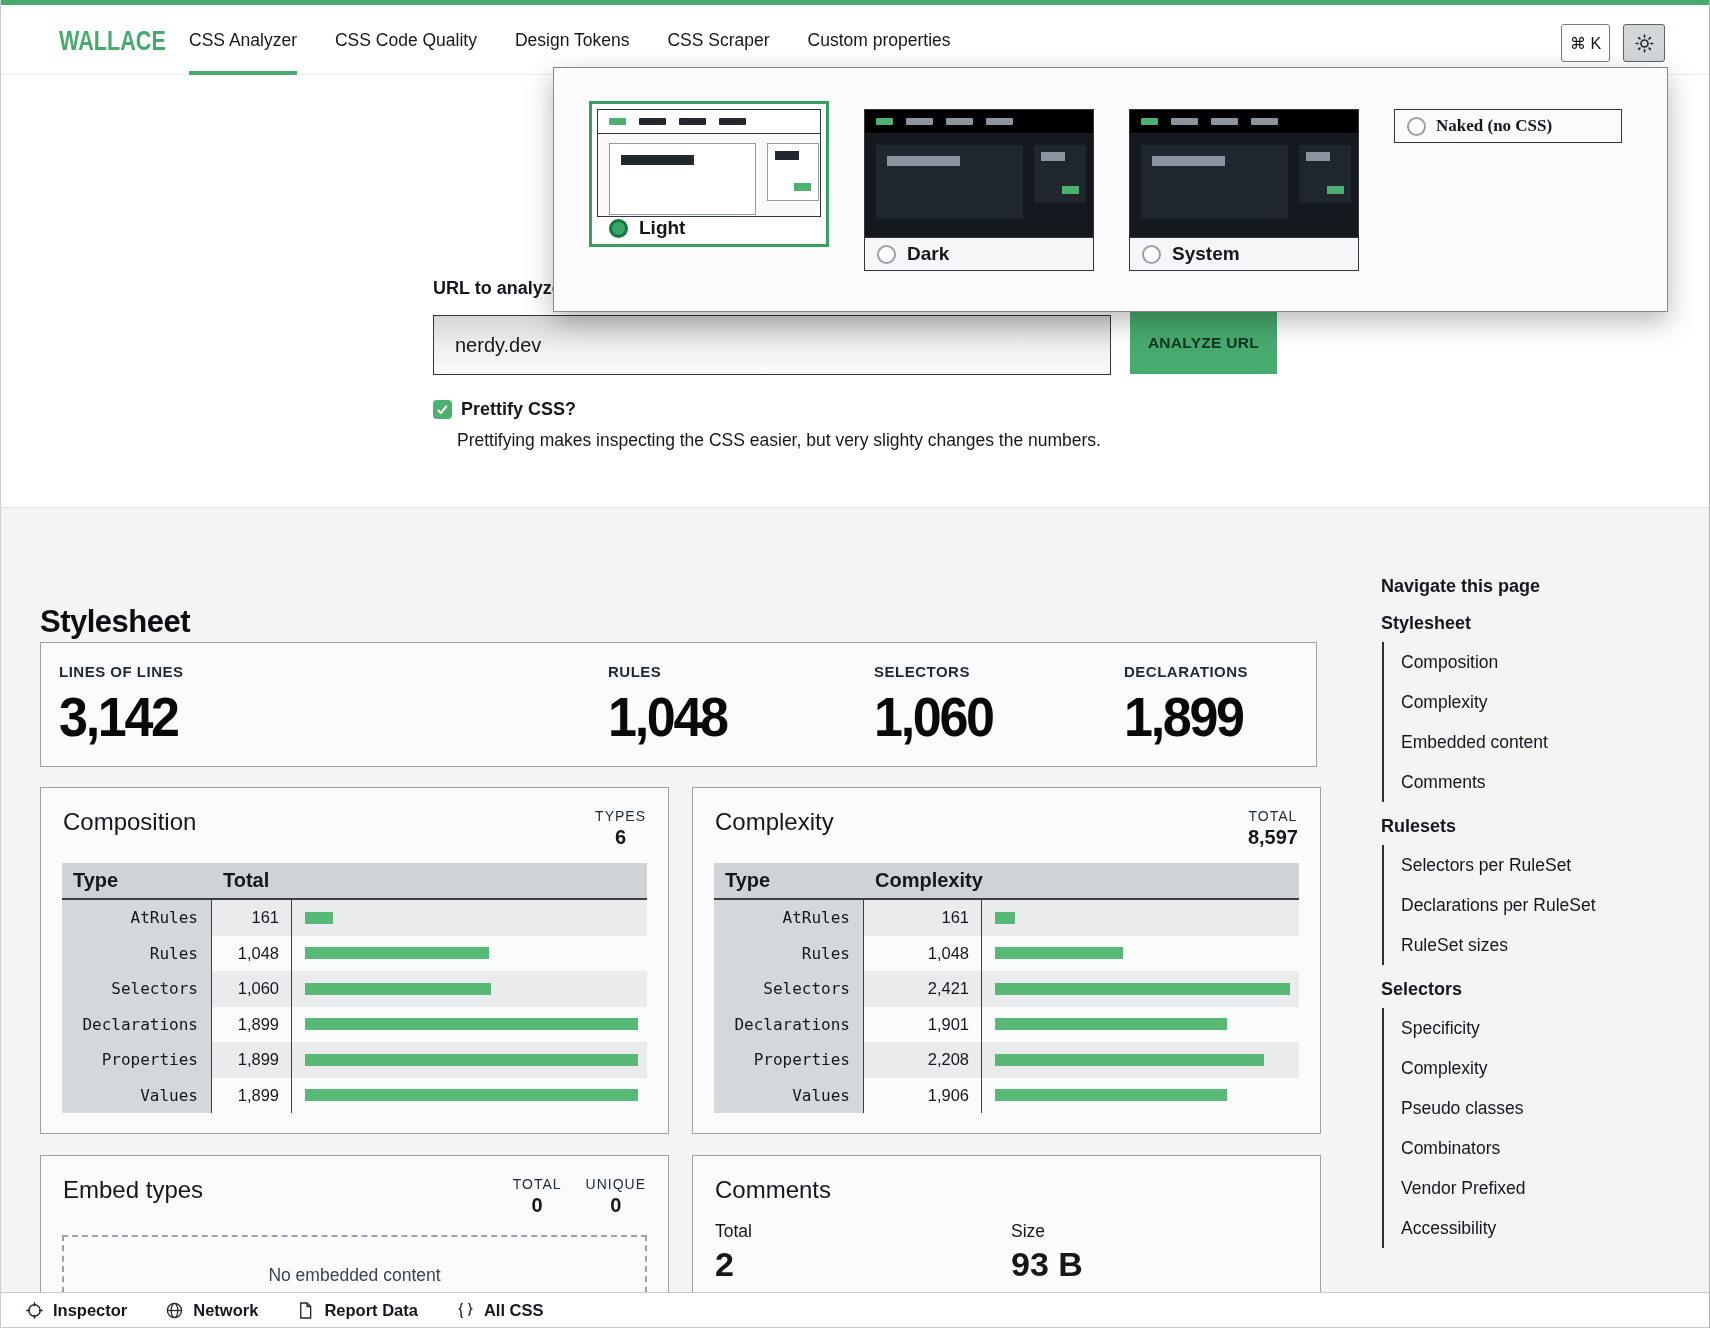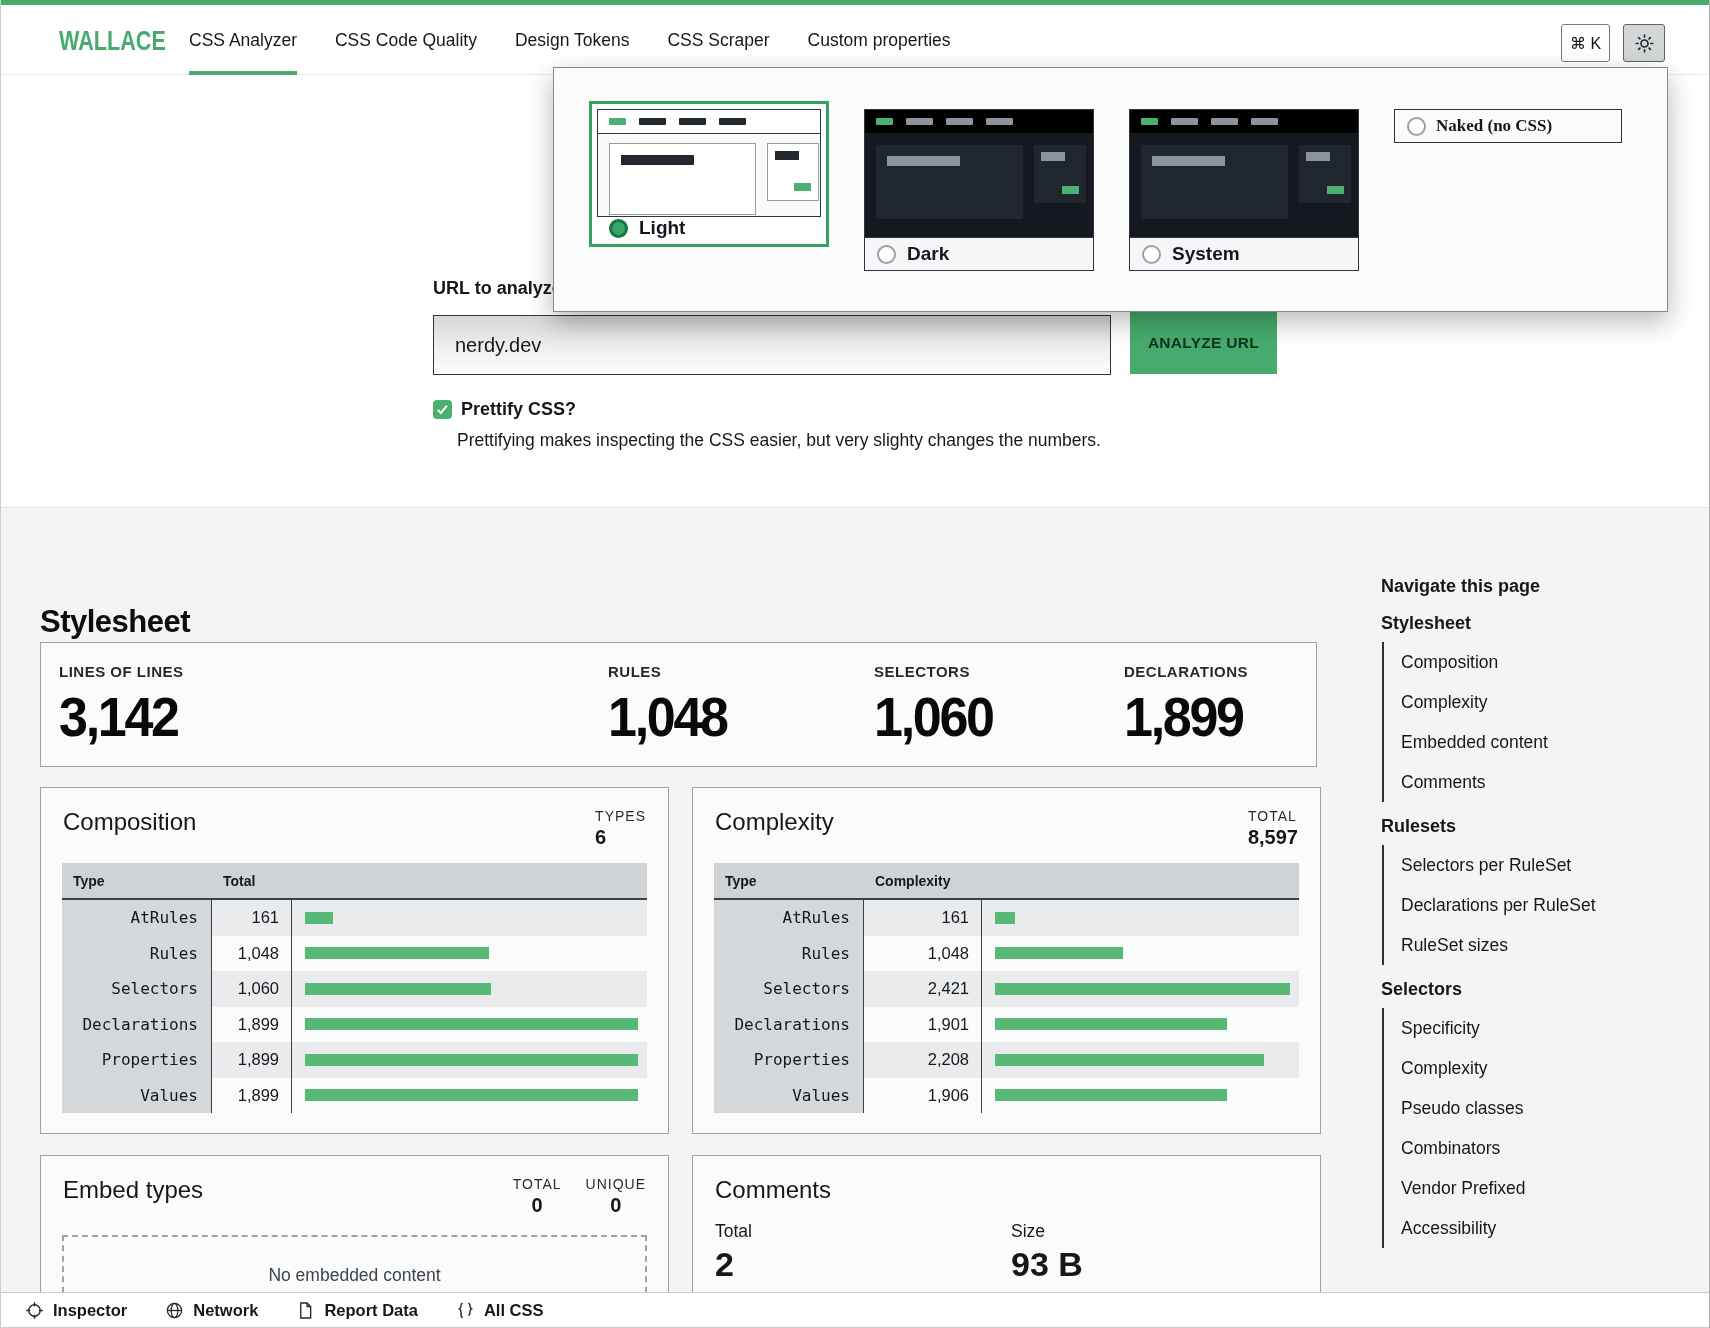--- a/index.html
+++ b/index.html
@@ -75,32 +75,32 @@
   .stat{position:absolute;top:20px;}
   .stat-label{font-size:15px;font-weight:700;letter-spacing:.5px;color:#1f2933;}
   .stat-value{margin-top:4px;font-size:56px;font-weight:800;letter-spacing:-2.5px;color:#07090b;transform:scaleX(.93);transform-origin:left center;white-space:nowrap;}
   
   .card-comp{left:39px;top:787px;width:629px;height:347px;}
   .card-cplx{left:691px;top:787px;width:629px;height:347px;}
   .card-embed{left:39px;top:1155px;width:629px;height:200px;}
   .card-comments{left:691px;top:1155px;width:629px;height:200px;}
   .card-head{display:flex;justify-content:space-between;align-items:flex-start;padding:20px 22px 12px 22px;}
   .card-title{font-size:24px;font-weight:500;color:#14181c;}
-  .card-meta{text-align:left;}
+  .card-meta{text-align:center;}
   .meta-label{font-size:14px;letter-spacing:1px;color:#1f2933;}
   .meta-value{font-size:20px;font-weight:800;margin-top:2px;}
   .meta-group{display:flex;gap:24px;}
   .meta-group .card-meta{text-align:center;}
   
   .bar-table{margin:2px 21px 0 21px;}
   .tr{display:grid;}
   .card-comp .tr{grid-template-columns:150px 80px 1fr;}
   .card-cplx .tr{grid-template-columns:150px 118px 1fr;}
   .thead{background:var(--theadbg,#CFD3D5);height:37px;border-bottom:2px solid #3a4046;}
-  .th{font-size:14px;font-weight:700;display:flex;align-items:center;padding-left:11px;}
+  .th{font-size:20px;font-weight:700;display:flex;align-items:center;padding-left:11px;}
   .trow{height:35.5px;}
   .td{display:flex;align-items:center;height:100%;}
   .td-type{background:var(--typebg,#D5D8DA);border-right:1.5px solid #3a4046;justify-content:flex-end;padding-right:13px;
     font-family:"DejaVu Sans Mono","Liberation Mono",monospace;font-size:16px;color:#14181c;}
   .td-val{border-right:1.5px solid #3a4046;justify-content:flex-end;padding-right:12px;font-size:16.5px;}
   .td-bar{padding-left:13px;padding-right:9px;}
   .trow:nth-child(odd) .td-val,.trow:nth-child(odd) .td-bar{background:#fafbfb;}
   .trow:nth-child(even) .td-val,.trow:nth-child(even) .td-bar{background:var(--altrow,#E9EBEC);}
   .bar{height:12px;background:var(--bargreen,#57B975);}
   

